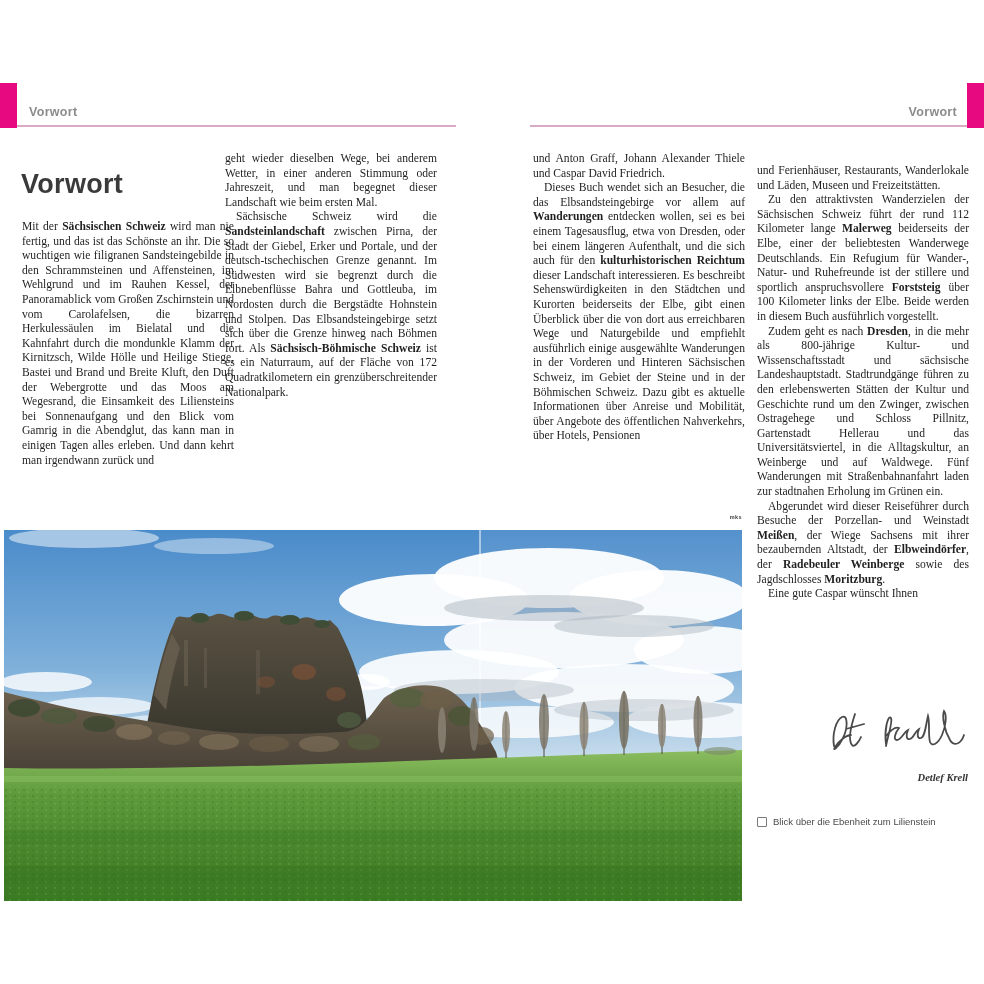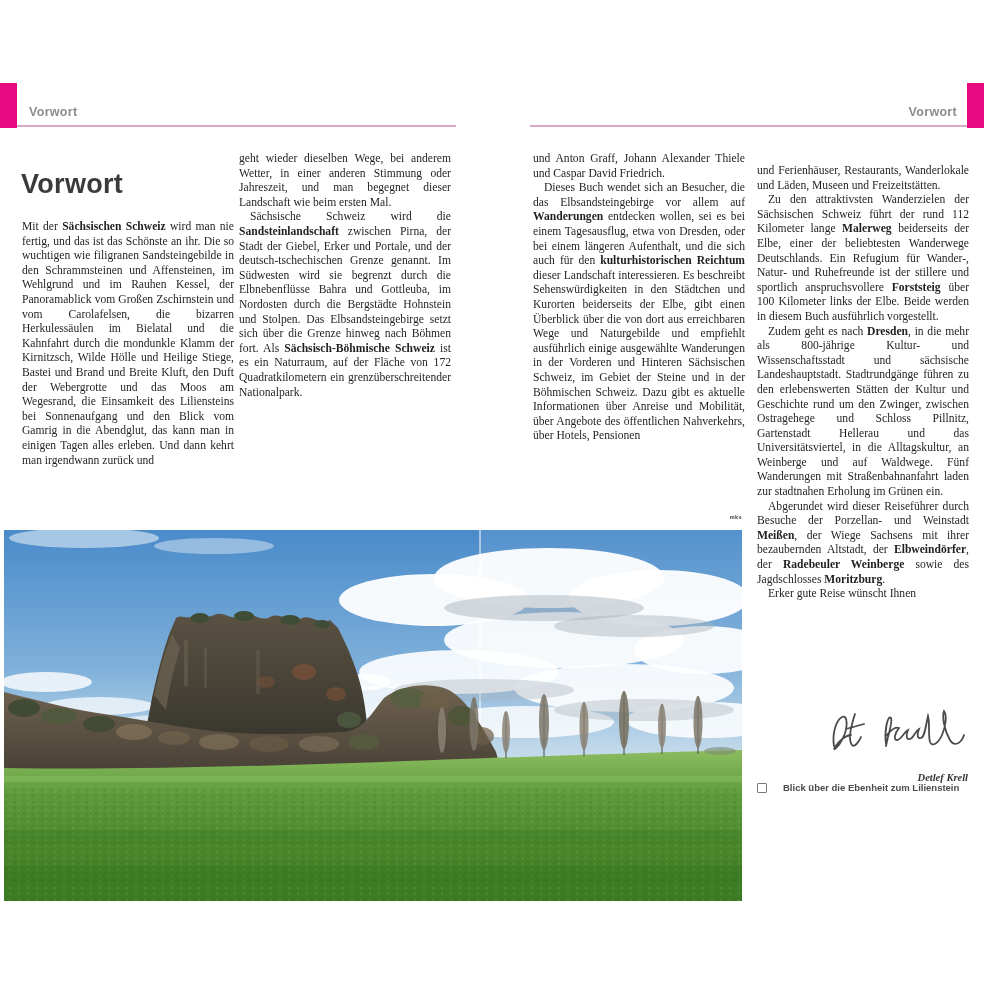--- a/index.html
+++ b/index.html
@@ -20,43 +20,43 @@
 
   
   #page-title{position:absolute;left:21px;top:151px;
               font-family:"Liberation Sans",sans-serif;font-weight:bold;
               font-size:27px;color:#3a3a3a;letter-spacing:.3px;}
 
   
   .col{position:absolute;width:212px;font-size:11.6px;line-height:14.6px;
        text-align:justify;hyphens:auto;-webkit-hyphens:auto;}
   #col1{left:22px;top:220px;}
-  #col2{left:239px;top:152px;}
+  #col2{left:225px;top:152px;}
   #col3{left:533px;top:152px;}
   #col4{left:757px;top:152px;margin-top:12px;}
   .col p{margin:0;}
   .col p.indent{text-indent:11px;}
   .b{font-weight:bold;}
   .i{}
 
   
   #photo{position:absolute;left:4px;top:530px;width:738px;height:371px;}
   #photo svg{display:block;}
   #photo-credit{position:absolute;left:660px;top:514px;width:82px;text-align:right;
                 font-family:"Liberation Sans",sans-serif;font-size:5.5px;font-weight:bold;
                 color:#3c3c3c;letter-spacing:.4px;}
 
   
   #signature{position:absolute;left:822px;top:700px;width:150px;height:72px;}
   #signature-name{position:absolute;left:758px;top:772px;width:210px;text-align:right;
                   font-style:italic;font-weight:bold;font-size:10.5px;color:#333333;}
 
   
-  #caption{position:absolute;left:757px;top:782px;width:218px;display:flex;gap:16px;
-           font-family:"Liberation Sans",sans-serif;font-size:9.5px;color:#4a4a4a;font-weight:bold;}
+  #caption{position:absolute;left:757px;top:816px;width:218px;display:flex;gap:6px;
+           font-family:"Liberation Sans",sans-serif;font-size:9.5px;color:#4a4a4a;}
   .caption-box{flex:0 0 auto;width:8px;height:8px;border:1px solid #7a7a7a;
                border-radius:1px;margin-top:1px;background:#fff;}
 </style>
 </head>
 <body>
 
 <div id="page">
 
   <div class="accent-block" id="accent-left"></div>
   <div class="runninghead" id="rh-left">Vorwort</div>
@@ -77,21 +77,21 @@
     </div>
   <div class="col" id="col3">
       <p><span class="i">und Anton Graff, Johann Alexander Thiele und Caspar David Friedrich.</span></p>
       <p class="indent"><span>Dieses Buch wendet sich an Besucher, die das Elbsandsteingebirge vor allem auf </span><span class="b">Wanderungen</span><span> entdecken wollen, sei es bei einem Tagesausflug, etwa von Dresden, oder bei einem längeren Aufenthalt, und die sich auch für den </span><span class="b">kulturhistorischen Reichtum</span><span> </span><span class="i">dieser Landschaft</span><span> interessieren. Es beschreibt Sehenswürdigkeiten in den Städtchen und Kurorten beiderseits der Elbe, gibt einen Überblick über die von dort aus erreichbaren Wege und Naturgebilde und empfiehlt ausführlich einige ausgewählte Wanderungen in der Vorderen und Hinteren Sächsischen Schweiz, im Gebiet der Steine und in der Böhmischen Schweiz. Dazu gibt es aktuelle Informationen über Anreise und Mobilität, über Angebote des öffentlichen Nahverkehrs, über Hotels, Pensionen</span></p>
     </div>
   <div class="col" id="col4">
       <p><span>und Ferienhäuser, Restaurants, Wanderlokale und Läden, Museen und Freizeitstätten.</span></p>
       <p class="indent"><span>Zu den attraktivsten Wanderzielen der Sächsischen Schweiz führt der rund 112 Kilometer lange </span><span class="b">Malerweg</span><span> beiderseits der Elbe, einer der beliebtesten Wanderwege Deutschlands. Ein Refugium für Wander-, Natur- und Ruhefreunde ist der stillere und sportlich anspruchsvollere </span><span class="b">Forststeig</span><span> über 100 Kilometer links der Elbe. Beide werden in diesem Buch ausführlich vorgestellt.</span></p>
       <p class="indent"><span>Zudem geht es nach </span><span class="b">Dresden</span><span>, in die mehr als 800-jährige Kultur- und Wissenschaftsstadt und sächsische Landeshauptstadt. Stadtrundgänge führen zu den erlebenswerten Stätten der Kultur und Geschichte rund um den Zwinger, zwischen Ostragehege und Schloss Pillnitz, Gartenstadt Hellerau und das Universitätsviertel, in die Alltagskultur, an Weinberge und auf Waldwege. Fünf Wanderungen mit Straßenbahnanfahrt laden zur stadtnahen Erholung im Grünen ein.</span></p>
       <p class="indent"><span>Abgerundet wird dieser Reiseführer durch Besuche der Porzellan- und Weinstadt </span><span class="b">Meißen</span><span>, der Wiege Sachsens mit ihrer bezaubernden Altstadt, der </span><span class="b">Elbweindörfer</span><span>, der </span><span class="b">Radebeuler Weinberge</span><span> sowie des Jagdschlosses </span><span class="b">Moritzburg</span><span>.</span></p>
-      <p class="indent"><span>Erker gute Reise wünscht Ihnen</span></p>
+      <p class="indent"><span>Eine gute Caspar wünscht Ihnen</span></p>
     </div>
 
   <div id="photo-credit">mks</div>
 
   <div id="photo">
     <svg viewBox="0 0 738 371" width="738" height="371" preserveAspectRatio="none" aria-hidden="true">
       <defs>
         <linearGradient id="sky" x1="0" y1="0" x2="0" y2="1">
           <stop offset="0" stop-color="#4a8bca"></stop>
           <stop offset="0.55" stop-color="#7fb0da"></stop>

